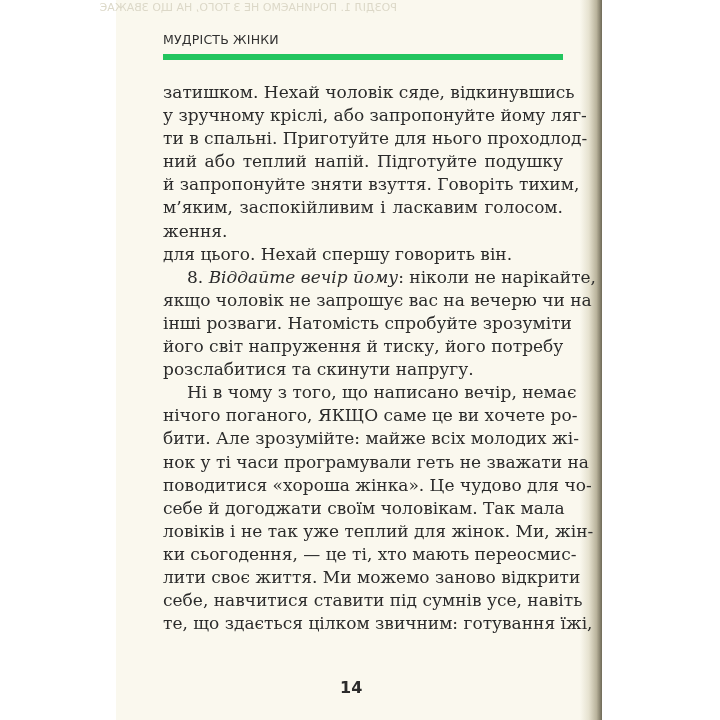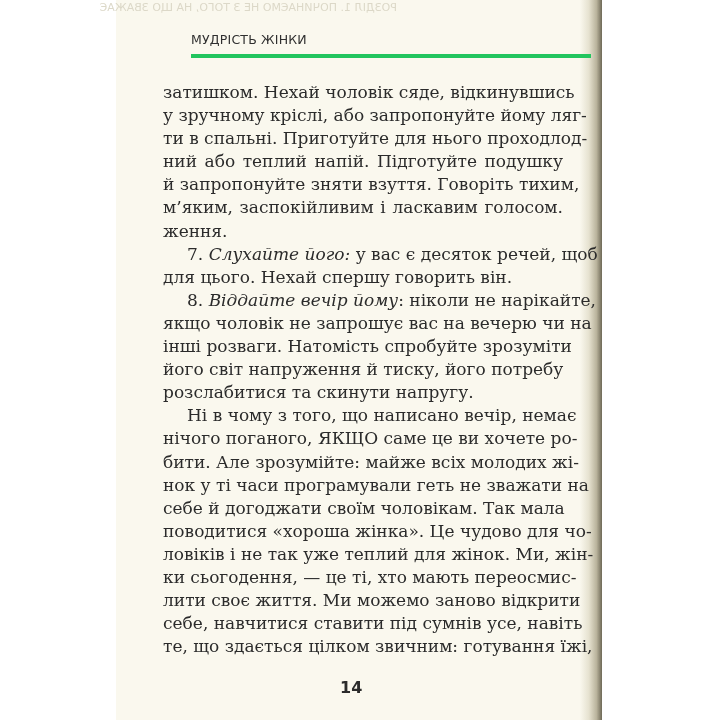--- a/index.html
+++ b/index.html
@@ -9,22 +9,21 @@
     .page {
       position: absolute; left: 116px; top: 0; width: 486px; height: 720px;
       background: #faf8ee;
     }
     .page-edge {
       position: absolute; left: 580px; top: 0; width: 22px; height: 720px;
       background: linear-gradient(to right, rgba(250,248,238,0) 0%, #e6e2d0 40%, #b9b39c 75%, #6e6957 100%);
     }
     .running-head {
       position: absolute; left: 163px; top: 32px; width: 400px; height: 22px;
-      border-bottom: 4px solid #22c55e;
-      margin-left: 28px;
+      border-bottom: 6px solid #22c55e;
     }
     .running-head-title {
       position: absolute; left: 0; top: 0;
       font-family: "DejaVu Sans", sans-serif; font-size: 12.5px; letter-spacing: 0.2px;
       color: #2f2f2f; line-height: 16px;
     }
     .bleed-through {
       position: absolute; left: 112px; top: 1px; width: 285px;
       font-family: "DejaVu Sans", sans-serif; font-size: 11px; color: #d9d5c4;
       transform: scaleX(-1); white-space: nowrap; line-height: 14px; opacity: 0.9;
@@ -58,33 +57,32 @@
 </div>
 
 <div class="body-text" id="body-text">
     <div class="line"><span>затишком. Нехай чоловік сяде, відкинувшись</span></div>
     <div class="line"><span>у зручному кріслі, або запропонуйте йому ляг-</span></div>
     <div class="line"><span>ти в спальні. Приготуйте для нього проходлод-</span></div>
     <div class="line"><span>ний або теплий напій. Підготуйте подушку</span></div>
     <div class="line"><span>й запропонуйте зняти взуття. Говоріть тихим,</span></div>
     <div class="line"><span>м’яким, заспокійливим і ласкавим голосом.</span></div>
     <div class="line last"><span>ження.</span></div>
-    <div class="line indent"><span>7. </span><span class="em">Слухайте його:</span><span> у вас є десяток речей, щоб</span></div>
     <div class="line last"><span>для цього. Нехай спершу говорить він.</span></div>
     <div class="line indent"><span>8. </span><span class="em">Віддайте вечір йому</span><span>: ніколи не нарікайте,</span></div>
     <div class="line"><span>якщо чоловік не запрошує вас на вечерю чи на</span></div>
     <div class="line"><span>інші розваги. Натомість спробуйте зрозуміти</span></div>
     <div class="line"><span>його світ напруження й тиску, його потребу</span></div>
     <div class="line last"><span>розслабитися та скинути напругу.</span></div>
     <div class="line indent"><span>Ні в чому з того, що написано вечір, немає</span></div>
     <div class="line"><span>нічого поганого, ЯКЩО саме це ви хочете ро-</span></div>
     <div class="line"><span>бити. Але зрозумійте: майже всіх молодих жі-</span></div>
     <div class="line"><span>нок у ті часи програмували геть не зважати на</span></div>
+    <div class="line"><span>поводитися «хороша жінка». Це чудово для чо-</span></div>
     <div class="line"><span>себе й догоджати своїм чоловікам. Так мала</span></div>
-    <div class="line"><span>поводитися «хороша жінка». Це чудово для чо-</span></div>
     <div class="line"><span>ловіків і не так уже теплий для жінок. Ми, жін-</span></div>
     <div class="line"><span>ки сьогодення, — це ті, хто мають переосмис-</span></div>
     <div class="line"><span>лити своє життя. Ми можемо заново відкрити</span></div>
     <div class="line"><span>себе, навчитися ставити під сумнів усе, навіть</span></div>
     <div class="line"><span>те, що здається цілком звичним: готування їжі,</span></div>
   </div>
 
 <div class="page-number">14</div>
 
 </body></html>

